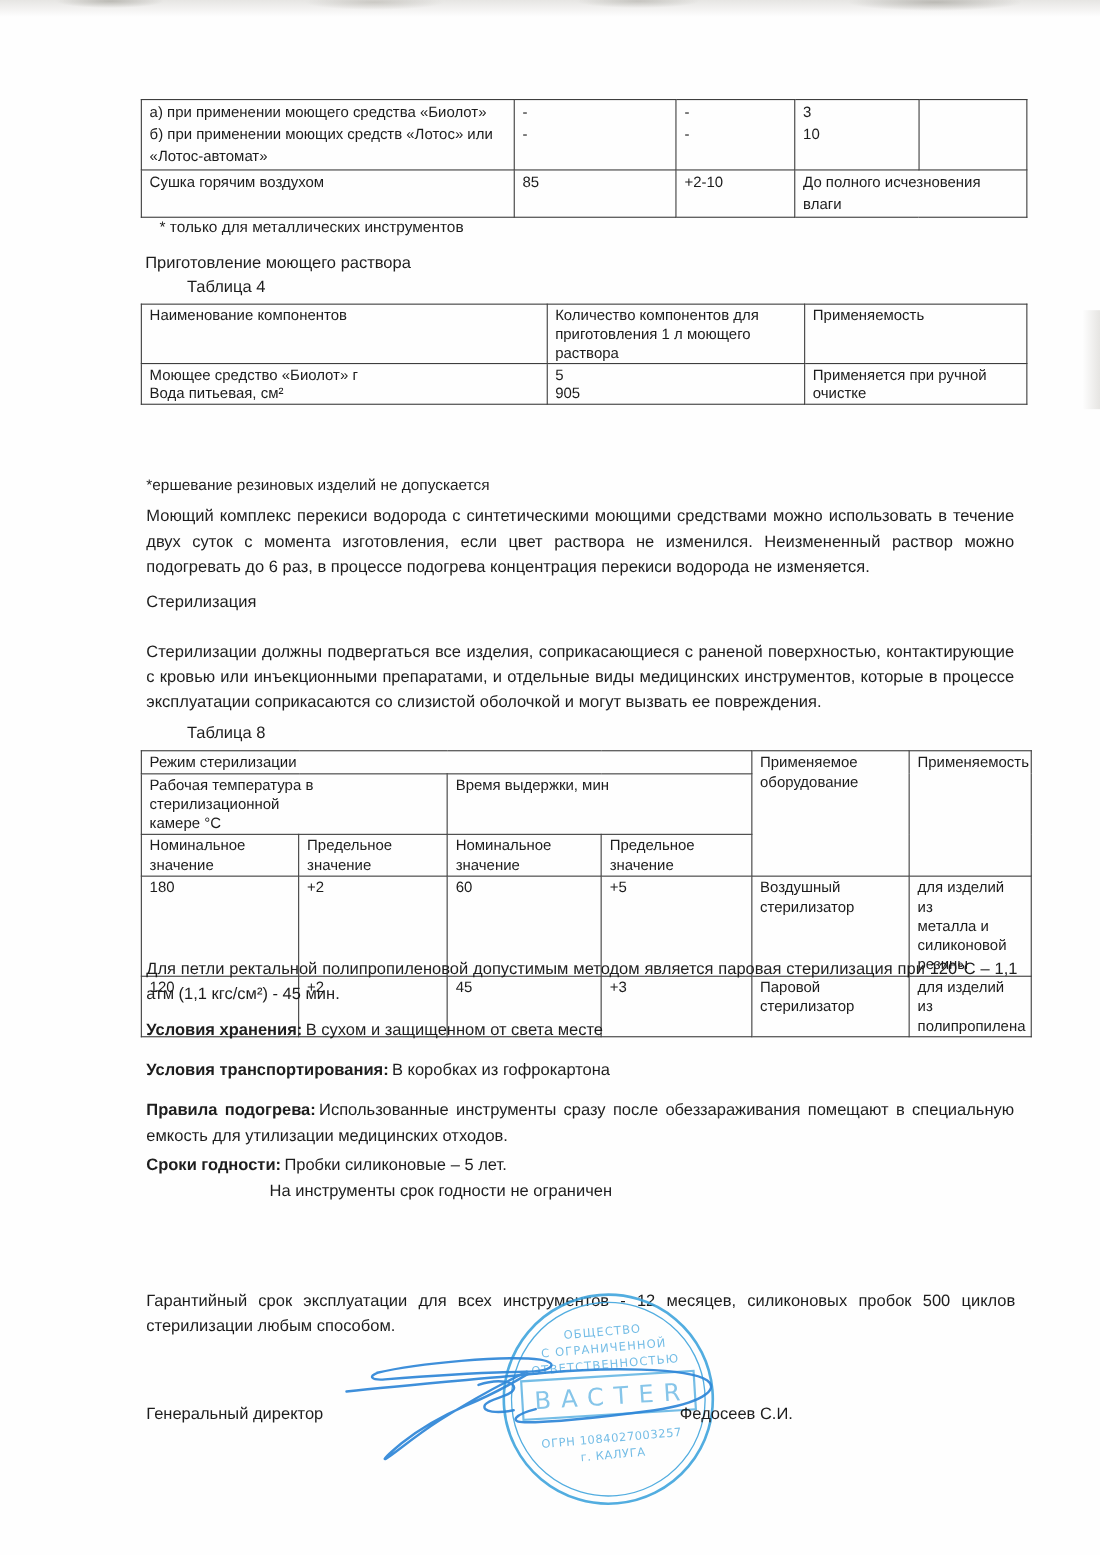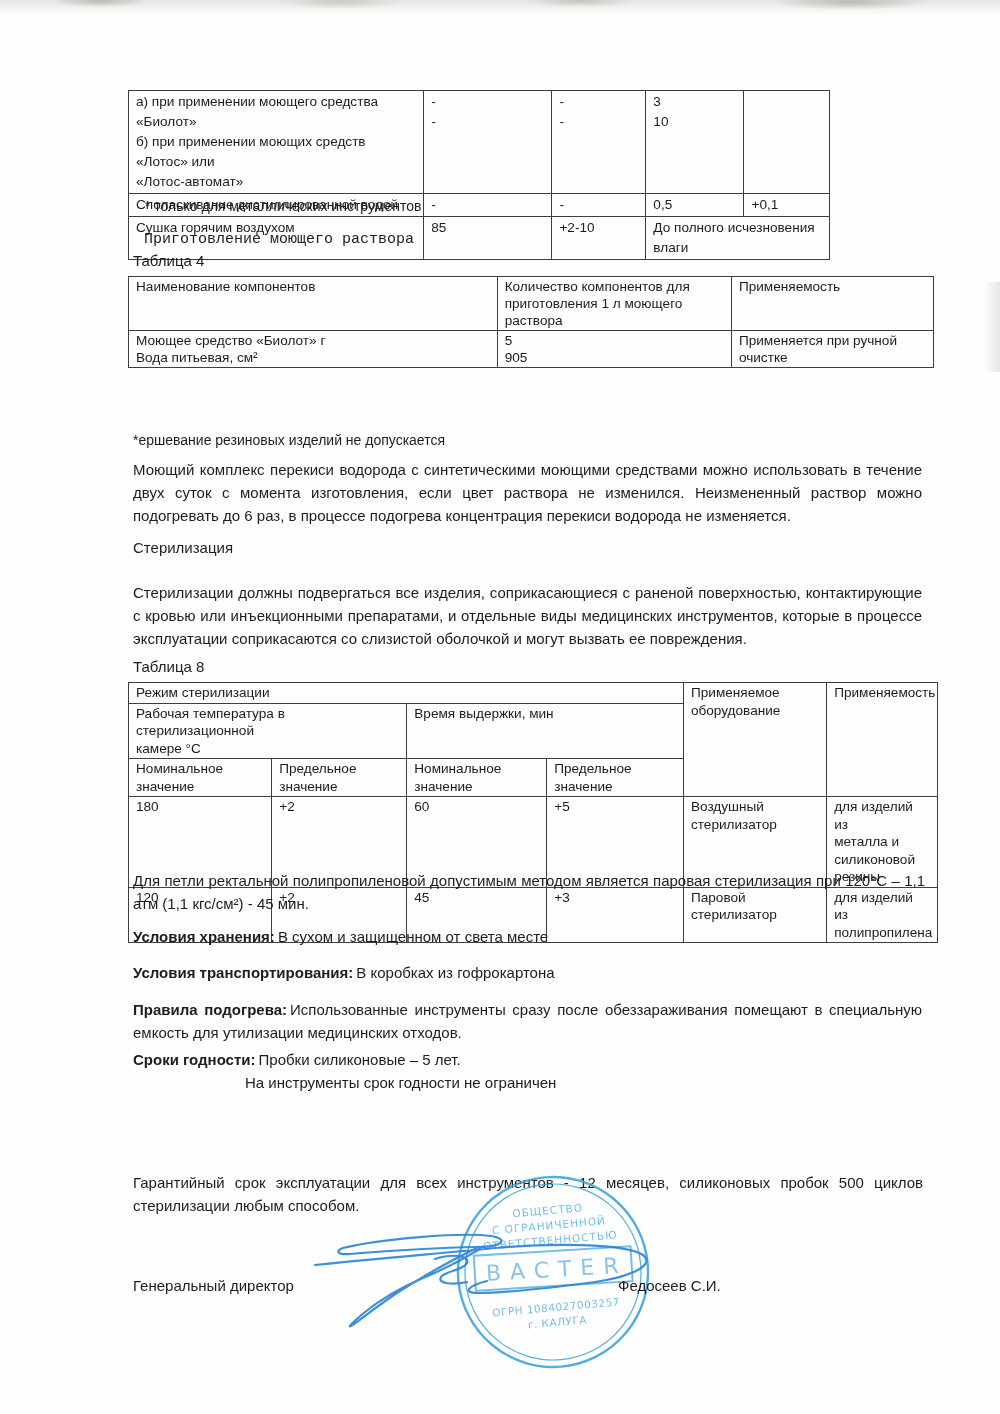--- a/index.html
+++ b/index.html
@@ -29,33 +29,33 @@
   .lbl{font-weight:700; padding-right:3px;}
 
   table.doc{border-collapse:collapse; table-layout:fixed; width:100%; font-size:13.6px; color:#1c1c1c;}
   table.doc td{border:1.5px solid #3e3e3e; vertical-align:top; padding:1px 7px; white-space:pre-line; overflow:hidden;}
   #table1 td{line-height:20px;}
   #table1 td.r1{height:61px;}
   #table4 td{line-height:17px;}
   #table4 td.hdr{height:32px;}
   #table5 td{line-height:17.5px;}
   .footnote{font-size:14px;}
-  .tbl-label{font-size:15px;}
+  .tbl-label{font-size:15px;margin-left:37px;}
   .sign-line{font-size:15px;}
   svg text{font-family:"DejaVu Sans", sans-serif;}
   .stamp-svg{pointer-events:none;}
 </style>
 </head>
 <body>
 
 <div class="page">
   <div class="scan-top"></div>
   <div class="smudge-right"></div>
 
-  <div class="abs" style="top:90px; left:128px; width:702px;">
+  <div class="abs" style="top:90px; left:128px; width:806px;">
     <table class="doc" id="table1">
       <colgroup>
           <col style="width:42.1%">
           <col style="width:18.3%">
           <col style="width:13.4%">
           <col style="width:14%">
           <col style="width:12.2%">
         </colgroup>
       <tbody>
           <tr>
@@ -64,38 +64,31 @@
 «Лотос-автомат»</td>
         <td class="r1">-
 -</td>
         <td class="r1">-
 -</td>
         <td class="r1">3
 10</td>
         <td class="r1"></td>
       </tr>
       <tr>
-        <td>Споласкивание дистиллированной водой</td>
-        <td>-</td>
-        <td>-</td>
-        <td>0,5</td>
-        <td>+0,1</td>
-      </tr>
-      <tr>
         <td>Сушка горячим воздухом</td>
         <td>85</td>
         <td>+2-10</td>
         <td colspan="2">До полного исчезновения влаги</td>
       </tr>
     </tbody>
       </table>
   </div>
   <div class="abs footnote" style="top:198px; left:133px;margin-left:12px;">* только для металлических инструментов</div>
 
-  <div class="abs body-text" style="top:228px; left:144px;font-family:Liberation Mono, monospace;">Приготовление моющего раствора</div>
+  <div class="abs body-text" style="top:228px; left:132px;">Приготовление моющего раствора</div>
   <div class="abs tbl-label" style="top:252px; left:133px;">Таблица 4</div>
 
   <div class="abs" style="top:276px; left:128px; width:806px;">
     <table class="doc" id="table4">
       <colgroup>
           <col style="width:45.8%">
           <col style="width:29.1%">
           <col style="width:25.1%">
         </colgroup>
       <tbody>

